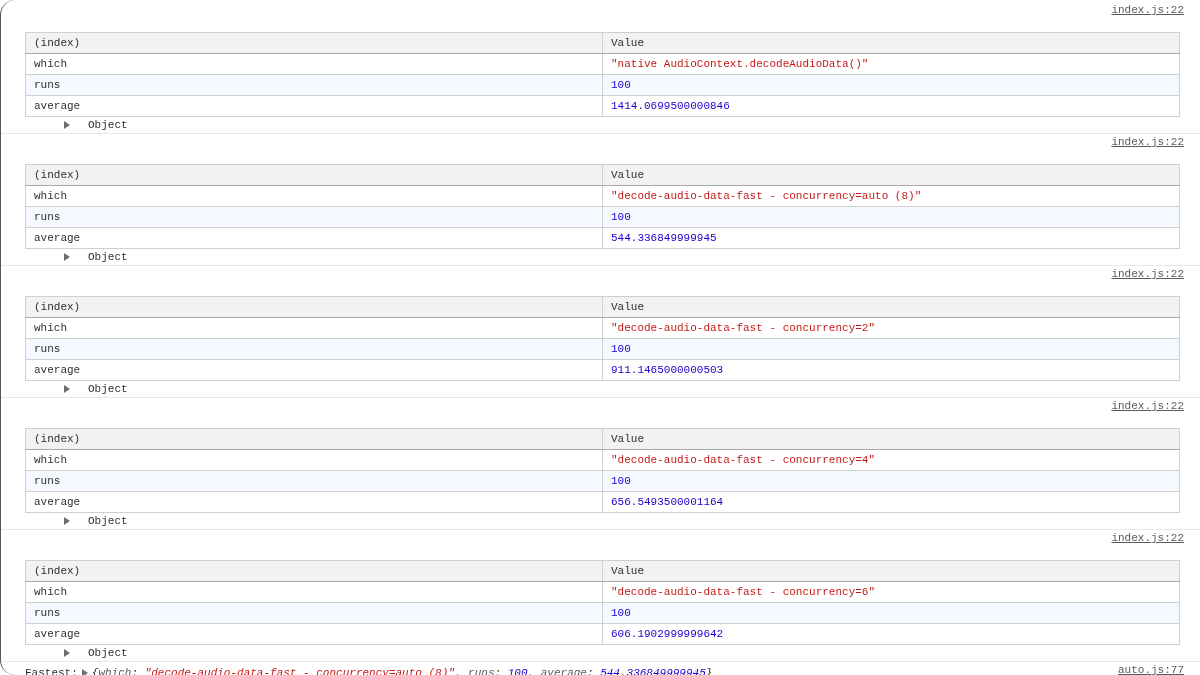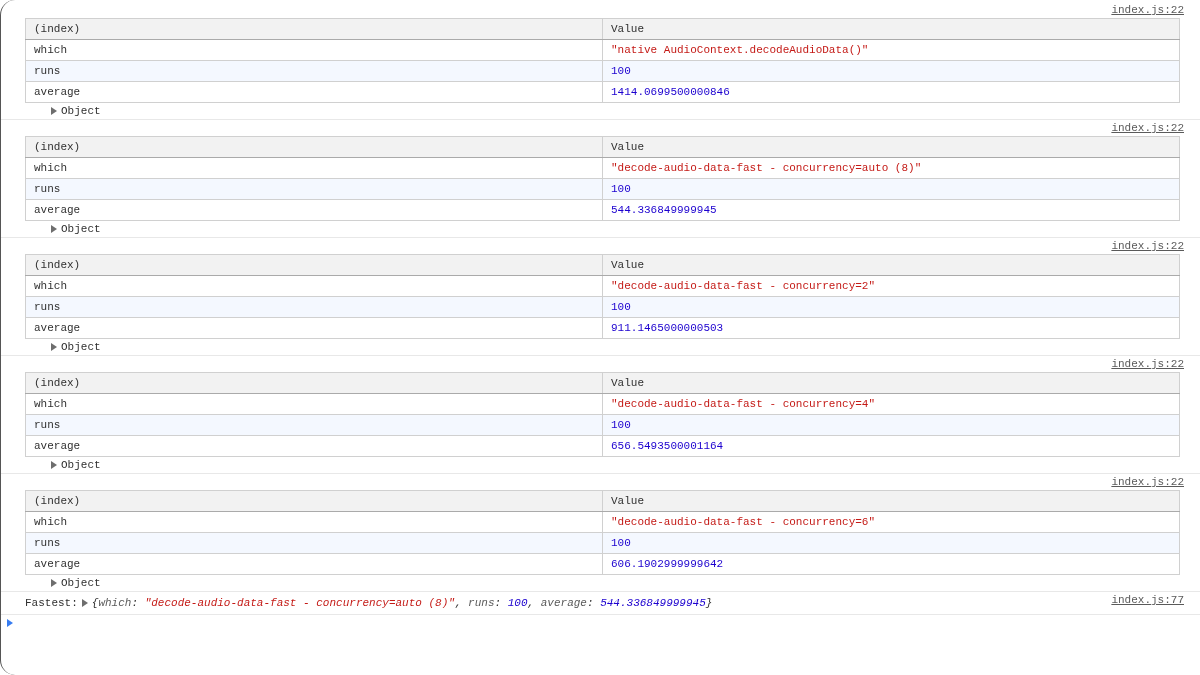--- a/index.html
+++ b/index.html
@@ -27,21 +27,21 @@
     position: absolute;
     right: 16px;
     top: 2px;
     color: #5a5a5a;
     text-decoration: underline;
     cursor: pointer;
   }
   table.obj {
     width: calc(100% - 20px);
     border-collapse: collapse;
-    margin-top: 14px;
+    margin-top: 28px;
     margin-bottom: 2px;
     table-layout: fixed;
   }
   table.obj th, table.obj td {
     border: 1px solid #d0d0d0;
     padding: 3px 8px;
     text-align: left;
     font-weight: normal;
     height: 20px;
     line-height: 14px;
@@ -49,26 +49,26 @@
   table.obj thead th {
     background: #f2f2f2;
     border-bottom: 1px solid #aaa;
   }
   table.obj thead th:first-child { width: 50%; }
   table.obj tbody tr.even td { background: #f4f8ff; }
   table.obj tbody td:first-child { color: #303030; }
   .v-string { color: #c41a16; }
   .v-number { color: #1c00cf; }
   .expander {
-    margin: 2px 0 0 4px;
+    margin: 2px 0 0 17px;
     color: #303030;
     cursor: pointer;
     display: flex;
     align-items: center;
-    gap: 4px;
+    gap: 18px;
     padding-left: 22px;
   }
   .tri {
     display: inline-block;
     width: 0; height: 0;
     border-top: 4px solid transparent;
     border-bottom: 4px solid transparent;
     border-left: 6px solid #6e6e6e;
   }
   .summary-line {
@@ -240,21 +240,21 @@
           </tbody>
         </table>
         <div class="expander">
           <span class="tri"></span>
           <span>Object</span>
         </div>
       </div>
     </div>
 
   <div class="entry">
-    <span class="source-link">index.js:77</span>
+    <span class="source-link">auto.js:77</span>
     <div class="summary-line">
       <span class="lead">Fastest: </span>
       <span class="tri"></span>
       <span>
         <span class="brace">{</span><span class="kv-key">which</span><span class="brace">: </span><span class="kv-str">"decode-audio-data-fast - concurrency=auto (8)"</span><span class="brace">, </span><span class="kv-key">runs</span><span class="brace">: </span><span class="kv-num">100</span><span class="brace">, </span><span class="kv-key">average</span><span class="brace">: </span><span class="kv-num">544.336849999945</span><span class="brace">}</span>
       </span>
     </div>
   </div>
 
   <div class="prompt-row">

